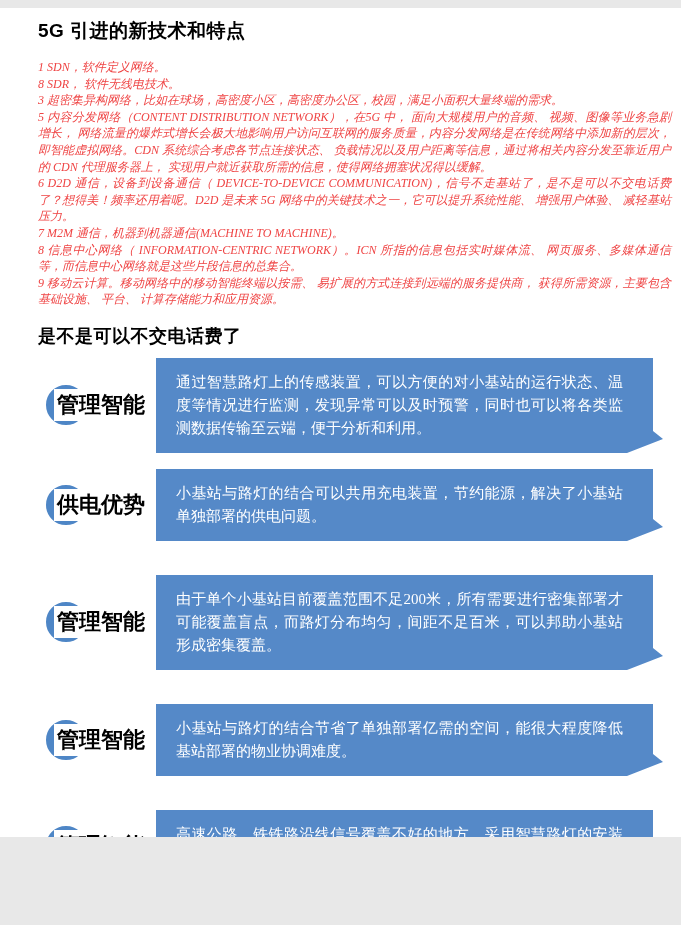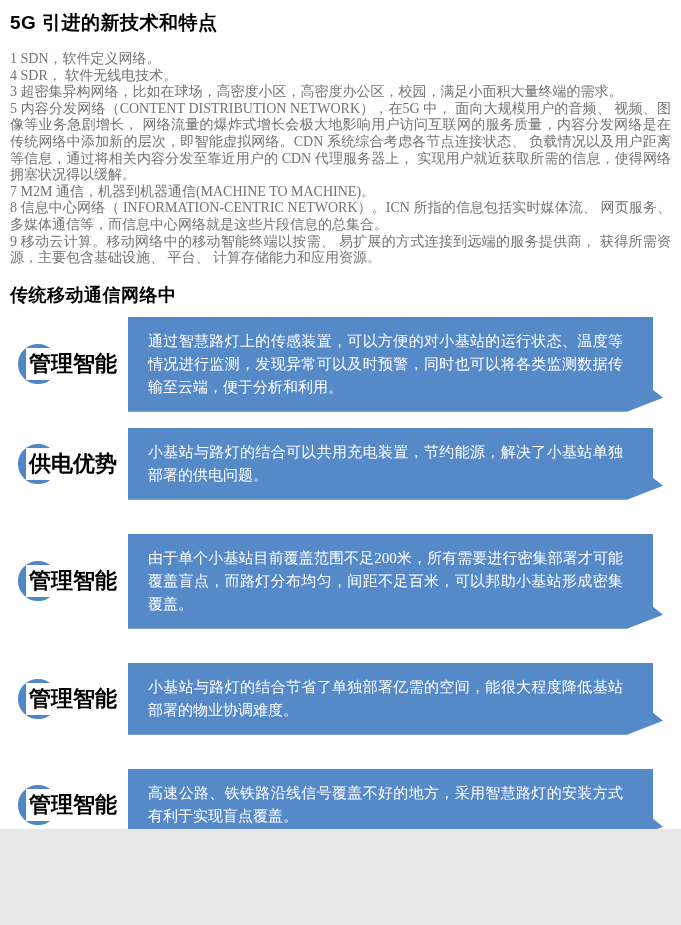--- a/index.html
+++ b/index.html
@@ -1,24 +1,25 @@
 <!DOCTYPE html>
 <html><head>
 <meta charset="utf-8">
 <style>
   * { margin: 0; padding: 0; box-sizing: border-box; }
   html, body { background: #e8e8e8; }
   .page {
     position: relative;
     width: 681px; height: 829px;
-    margin: 0 auto;
+    margin: 8px auto;
     background: #ffffff;
     overflow: hidden;
     font-family: "Liberation Serif", "DejaVu Serif", serif;
     color: #1a1a1a;
+    padding-left: 28px;
   }
   .inner { padding: 8px 10px 0 10px; }
 
   .h-title {
     font-family: "Liberation Sans", "DejaVu Sans", sans-serif;
     font-weight: bold;
     font-size: 19px;
     color: #000;
     letter-spacing: 0.5px;
     margin: 2px 0 15px 0;
@@ -26,24 +27,25 @@
   .h-title2 {
     font-family: "Liberation Sans", "DejaVu Sans", sans-serif;
     font-weight: bold;
     font-size: 18px;
     color: #000;
     letter-spacing: 0.5px;
     margin: 16px 0 10px 0;
   }
 
   .feature-list p {
-    font-size: 14px;
+    font-size: 12px;
     line-height: 16.6px;
     text-align: justify;
-    color: #737373;
+    color: #ef4444;
+    font-style: italic;
   }
 
   .adv-rows { margin-top: 4px; }
   .adv-row {
     display: flex;
     align-items: center;
     margin-bottom: 34px;
   }
   .adv-row.first { margin-bottom: 16px; }
   .adv-row:last-child { margin-bottom: 0; }
@@ -97,29 +99,30 @@
 </head>
 <body>
 
 <div class="page">
   <div class="inner">
 
     <h1 class="h-title">5G 引进的新技术和特点</h1>
 
     <div class="feature-list">
       <p>1 SDN，软件定义网络。</p>
-      <p>4 SDR， 软件无线电技术。</p>
+      <p>8 SDR， 软件无线电技术。</p>
       <p>3 超密集异构网络，比如在球场，高密度小区，高密度办公区，校园，满足小面积大量终端的需求。</p>
       <p>5 内容分发网络（CONTENT DISTRIBUTION NETWORK），在5G 中， 面向大规模用户的音频、 视频、图像等业务急剧增长， 网络流量的爆炸式增长会极大地影响用户访问互联网的服务质量，内容分发网络是在传统网络中添加新的层次，即智能虚拟网络。CDN 系统综合考虑各节点连接状态、 负载情况以及用户距离等信息，通过将相关内容分发至靠近用户的 CDN 代理服务器上， 实现用户就近获取所需的信息，使得网络拥塞状况得以缓解。</p>
+      <p>6 D2D 通信，设备到设备通信（ DEVICE-TO-DEVICE COMMUNICATION)，信号不走基站了，是不是可以不交电话费了？想得美！频率还用着呢。D2D 是未来 5G 网络中的关键技术之一，它可以提升系统性能、 增强用户体验、 减轻基站压力。</p>
       <p>7 M2M 通信，机器到机器通信(MACHINE TO MACHINE)。</p>
       <p>8 信息中心网络（ INFORMATION-CENTRIC NETWORK）。ICN 所指的信息包括实时媒体流、 网页服务、多媒体通信等，而信息中心网络就是这些片段信息的总集合。</p>
       <p>9 移动云计算。移动网络中的移动智能终端以按需、 易扩展的方式连接到远端的服务提供商， 获得所需资源，主要包含基础设施、 平台、 计算存储能力和应用资源。</p>
     </div>
 
-    <h2 class="h-title2">传统移动通信网络中</h2>
+    <h2 class="h-title2">是不是可以不交电话费了</h2>
 
     <div class="adv-rows">
 
       <div class="adv-row first">
         <div class="badge-col">
           <div class="ring" style="--ring: #4E86C6;"></div>
           <span class="badge-label">管理智能</span>
         </div>
         <div class="banner" style="--banner: #5589C8;">
           <span>通过智慧路灯上的传感装置，可以方便的对小基站的运行状态、温度等情况进行监测，发现异常可以及时预警，同时也可以将各类监测数据传输至云端，便于分析和利用。</span>

